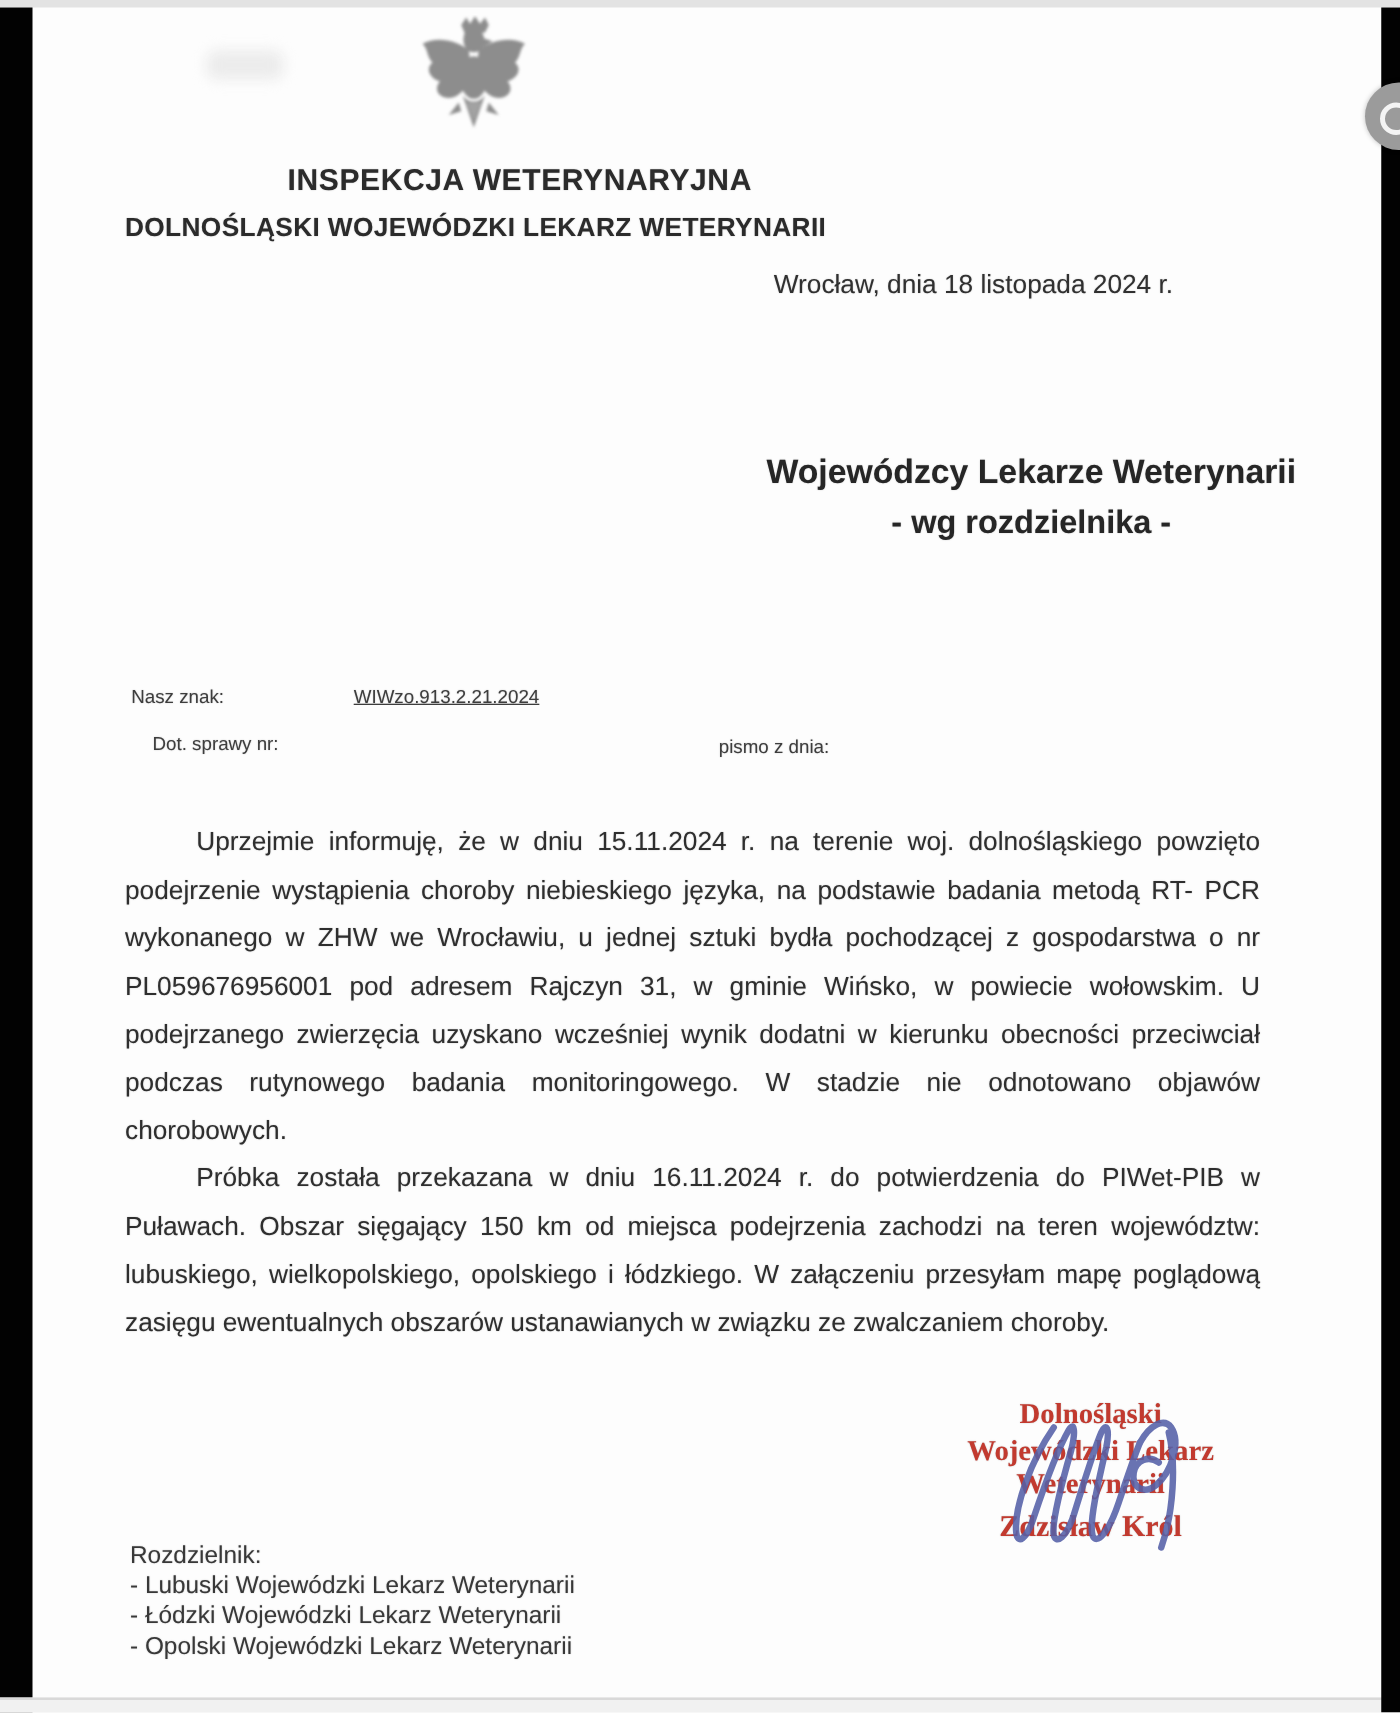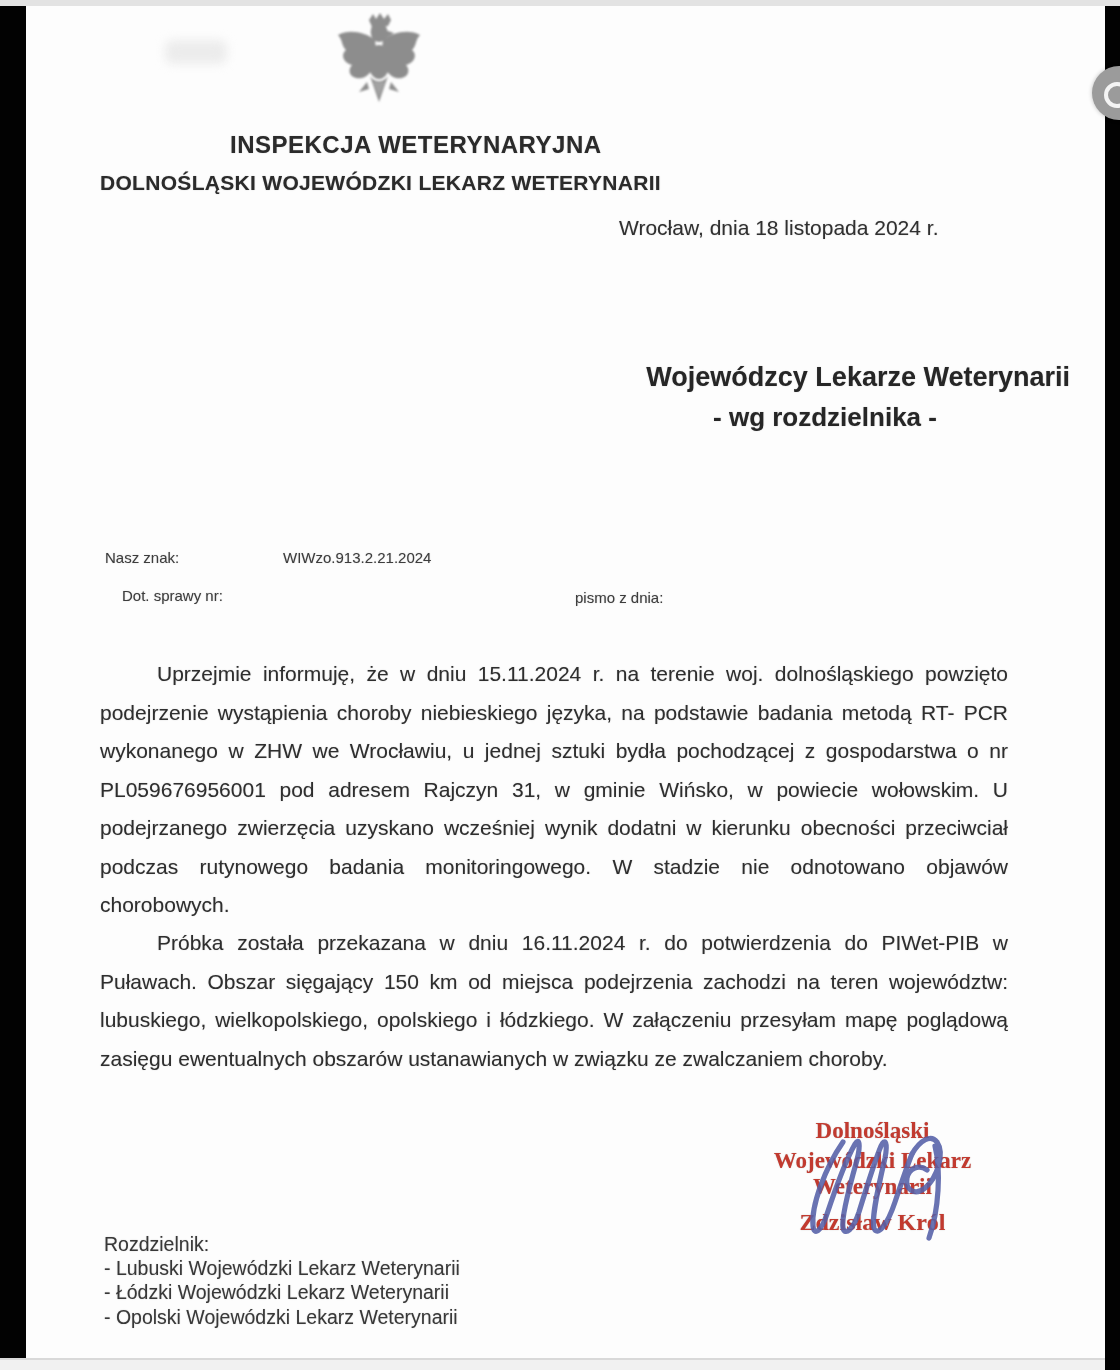--- a/index.html
+++ b/index.html
@@ -17,25 +17,25 @@
   .right-bar{left:1105px;top:6px;width:15px;height:1364px;background:#020202;z-index:3;}
   .bottom-strip{left:0;top:1358px;width:1120px;height:12px;background:#f1f1f1;border-top:2px solid #d9d9d9;}
   .fab{left:1092px;top:66px;width:54px;height:54px;border-radius:50%;background:#9b9b9b;z-index:6;box-shadow:0 0 4px rgba(0,0,0,.25);}
   .fab-ring{position:absolute;left:12px;top:16px;width:18px;height:18px;border:4px solid #f4f4f4;border-radius:50%;}
   
   .watermark{left:165px;top:40px;width:62px;height:24px;background:#ececec;border-radius:8px;filter:blur(5px);}
   .emblem{left:333px;top:12px;width:92px;height:98px;}
   .hdr1{left:230px;top:131px;font-size:24px;font-weight:bold;letter-spacing:.5px;color:#2b2b2b;}
   .hdr2{left:100px;top:171px;font-size:21px;font-weight:bold;letter-spacing:.3px;color:#2b2b2b;}
   .date{left:619px;top:216px;font-size:21px;color:#303030;}
-  .addr{left:580px;top:362px;width:490px;text-align:right;font-size:27px;font-weight:bold;color:#262626;}
+  .addr{left:580px;top:362px;width:490px;text-align:center;font-size:27px;font-weight:bold;color:#262626;}
   .addr2{left:580px;top:402px;width:490px;text-align:center;font-size:26px;font-weight:bold;color:#262626;}
   .ref{font-size:15px;color:#3d3d3d;}
   .ref-l1{left:105px;top:549px;}
-  .ref-v1{left:283px;top:549px;}
+  .ref-v1{left:283px;top:549px;text-decoration:underline;}
   .ref-l2{left:105px;top:587px;margin-left:17px;}
   .ref-l3{left:575px;top:589px;}
   .para{left:100px;width:908px;font-size:21px;line-height:38.5px;text-align:justify;text-indent:57px;color:#2e2e2e;}
   .para1{top:655px;}
   .para2{top:924px;}
   .sigtxt{left:725px;width:295px;text-align:center;font-family:"Liberation Serif",serif;font-weight:bold;color:#c23a2f;}
   .sig1{top:1118px;font-size:23px;}
   .sig2{top:1148px;font-size:23px;}
   .signame{top:1209px;font-size:24px;}
   .sigsvg{left:765px;top:1126px;width:230px;height:120px;z-index:5;}

